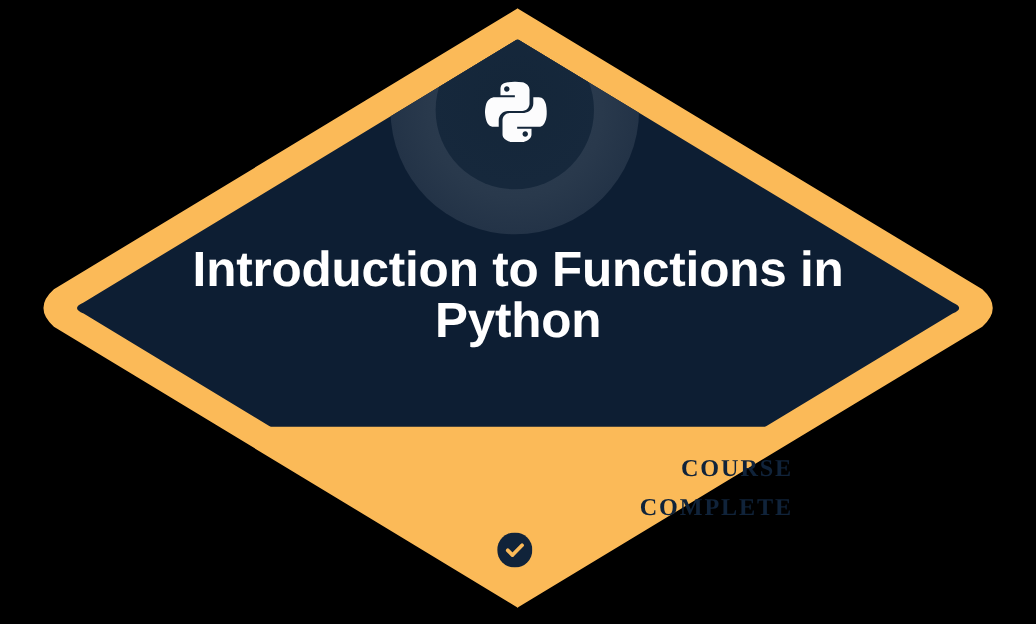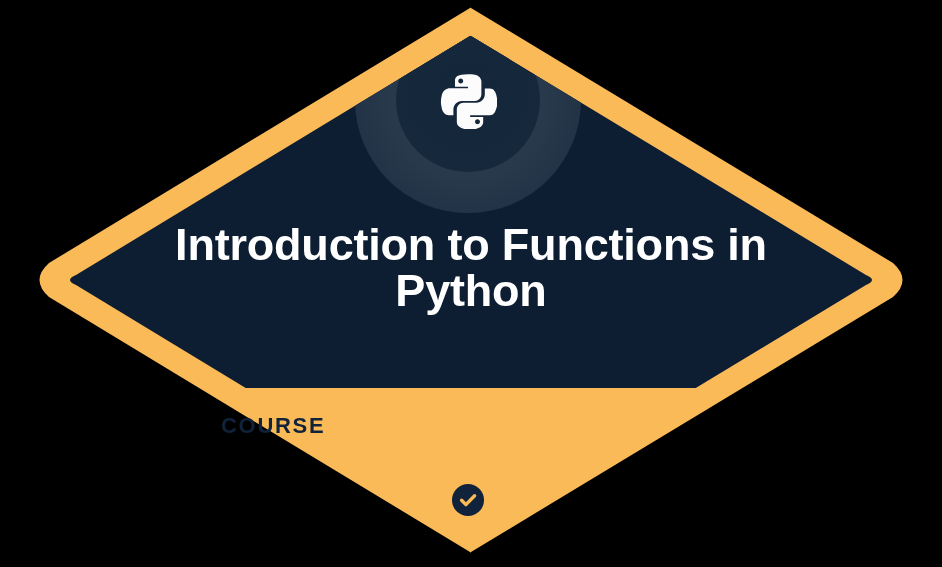--- a/index.html
+++ b/index.html
@@ -73,23 +73,23 @@
     line-height: 46px;
     letter-spacing: -0.2px;
   }
 
   
   .footer-label {
     position: absolute;
     left: 221px;
     top: 408px;
     width: 500px;
-    text-align: left;
+    text-align: right;
     color: #10233A;
-    font-family: Liberation Sans, sans-serif;
+    font-family: Liberation Serif, serif;
     font-size: 22px;
     font-weight: 700;
     line-height: 35px;
     letter-spacing: 1.7px;
   }
   .footer-label .fl-line { display: block; }
 
   
   .check-wrap {
     position: absolute;
@@ -174,20 +174,21 @@
       </svg>
     </div>
 
     <div class="title">
       <span>Introduction to Functions in</span>
       <span>Python</span>
     </div>
 
     <div class="footer-label">
       <span class="fl-line">COURSE</span>
+      <span class="fl-line">COMPLETE</span>
     </div>
 
     <div class="check-wrap">
       <svg class="check-svg" viewBox="0 0 32 32" xmlns="http://www.w3.org/2000/svg">
         <circle cx="16" cy="16" r="16" fill="#10233A"></circle>
         <path d="M9.6 16.3 L13.9 20.6 L22.6 11.7" fill="none" stroke="#FBBA58" stroke-width="3.4" stroke-linecap="round" stroke-linejoin="round"></path>
       </svg>
     </div>
 
   </div>

